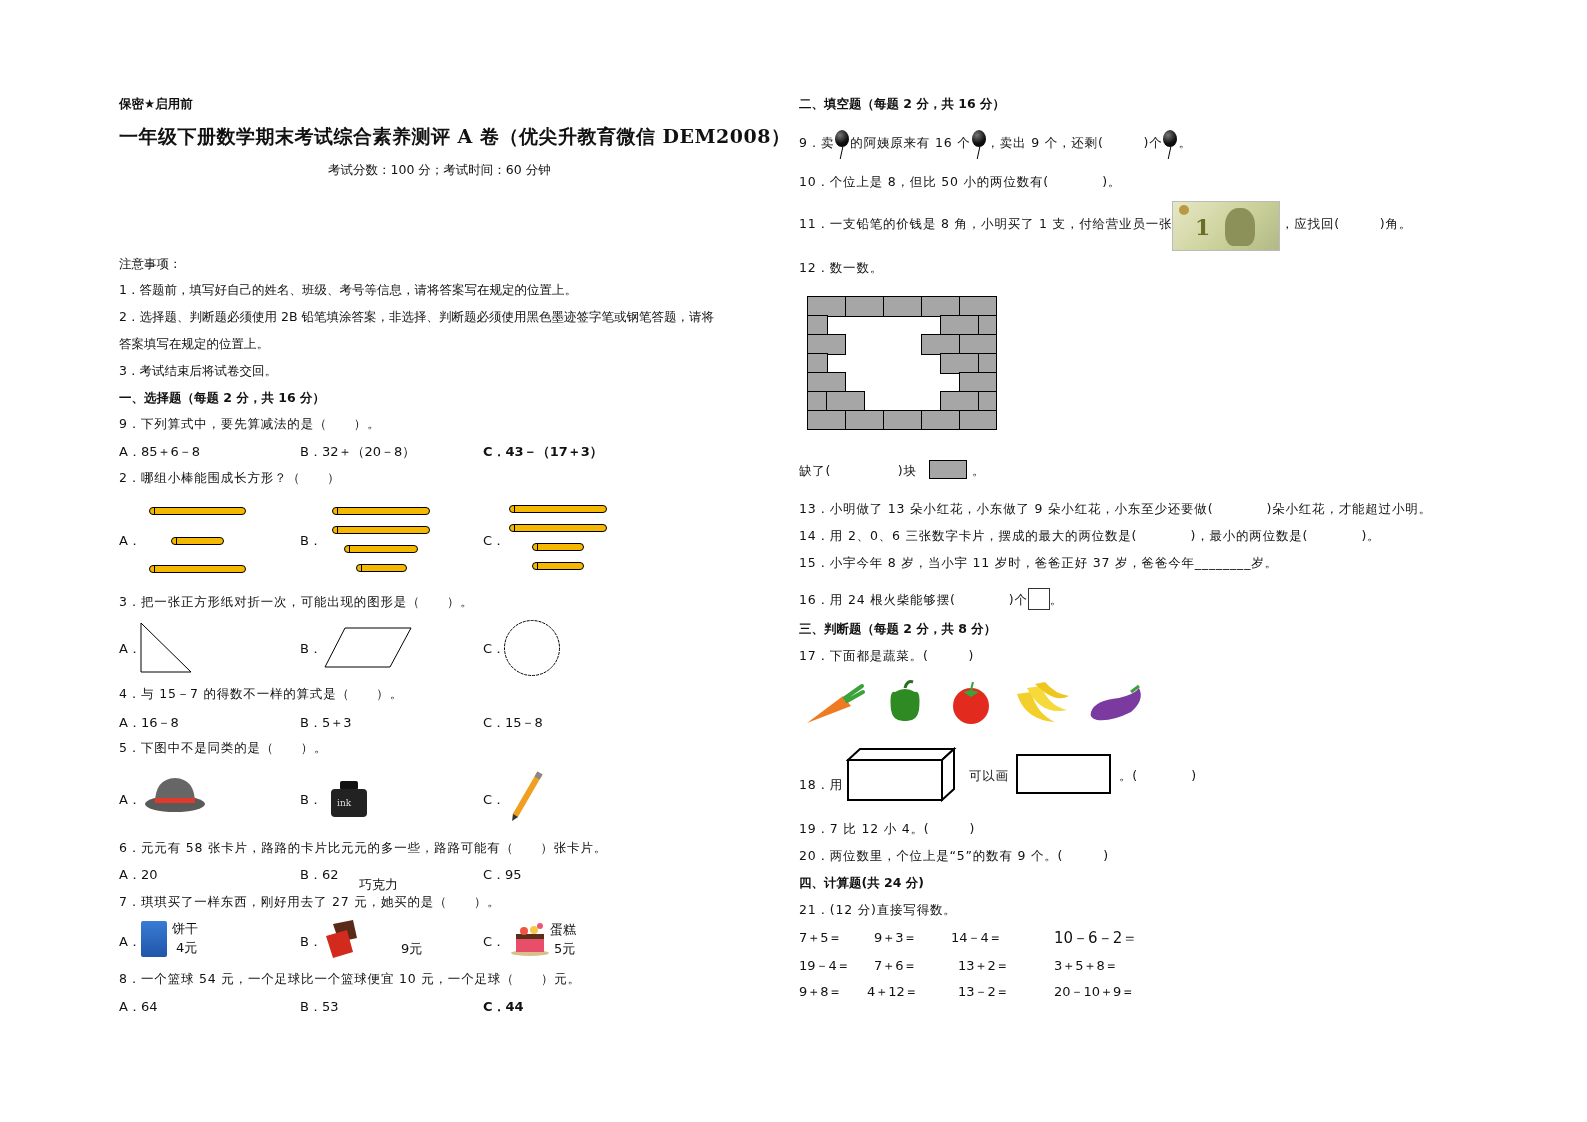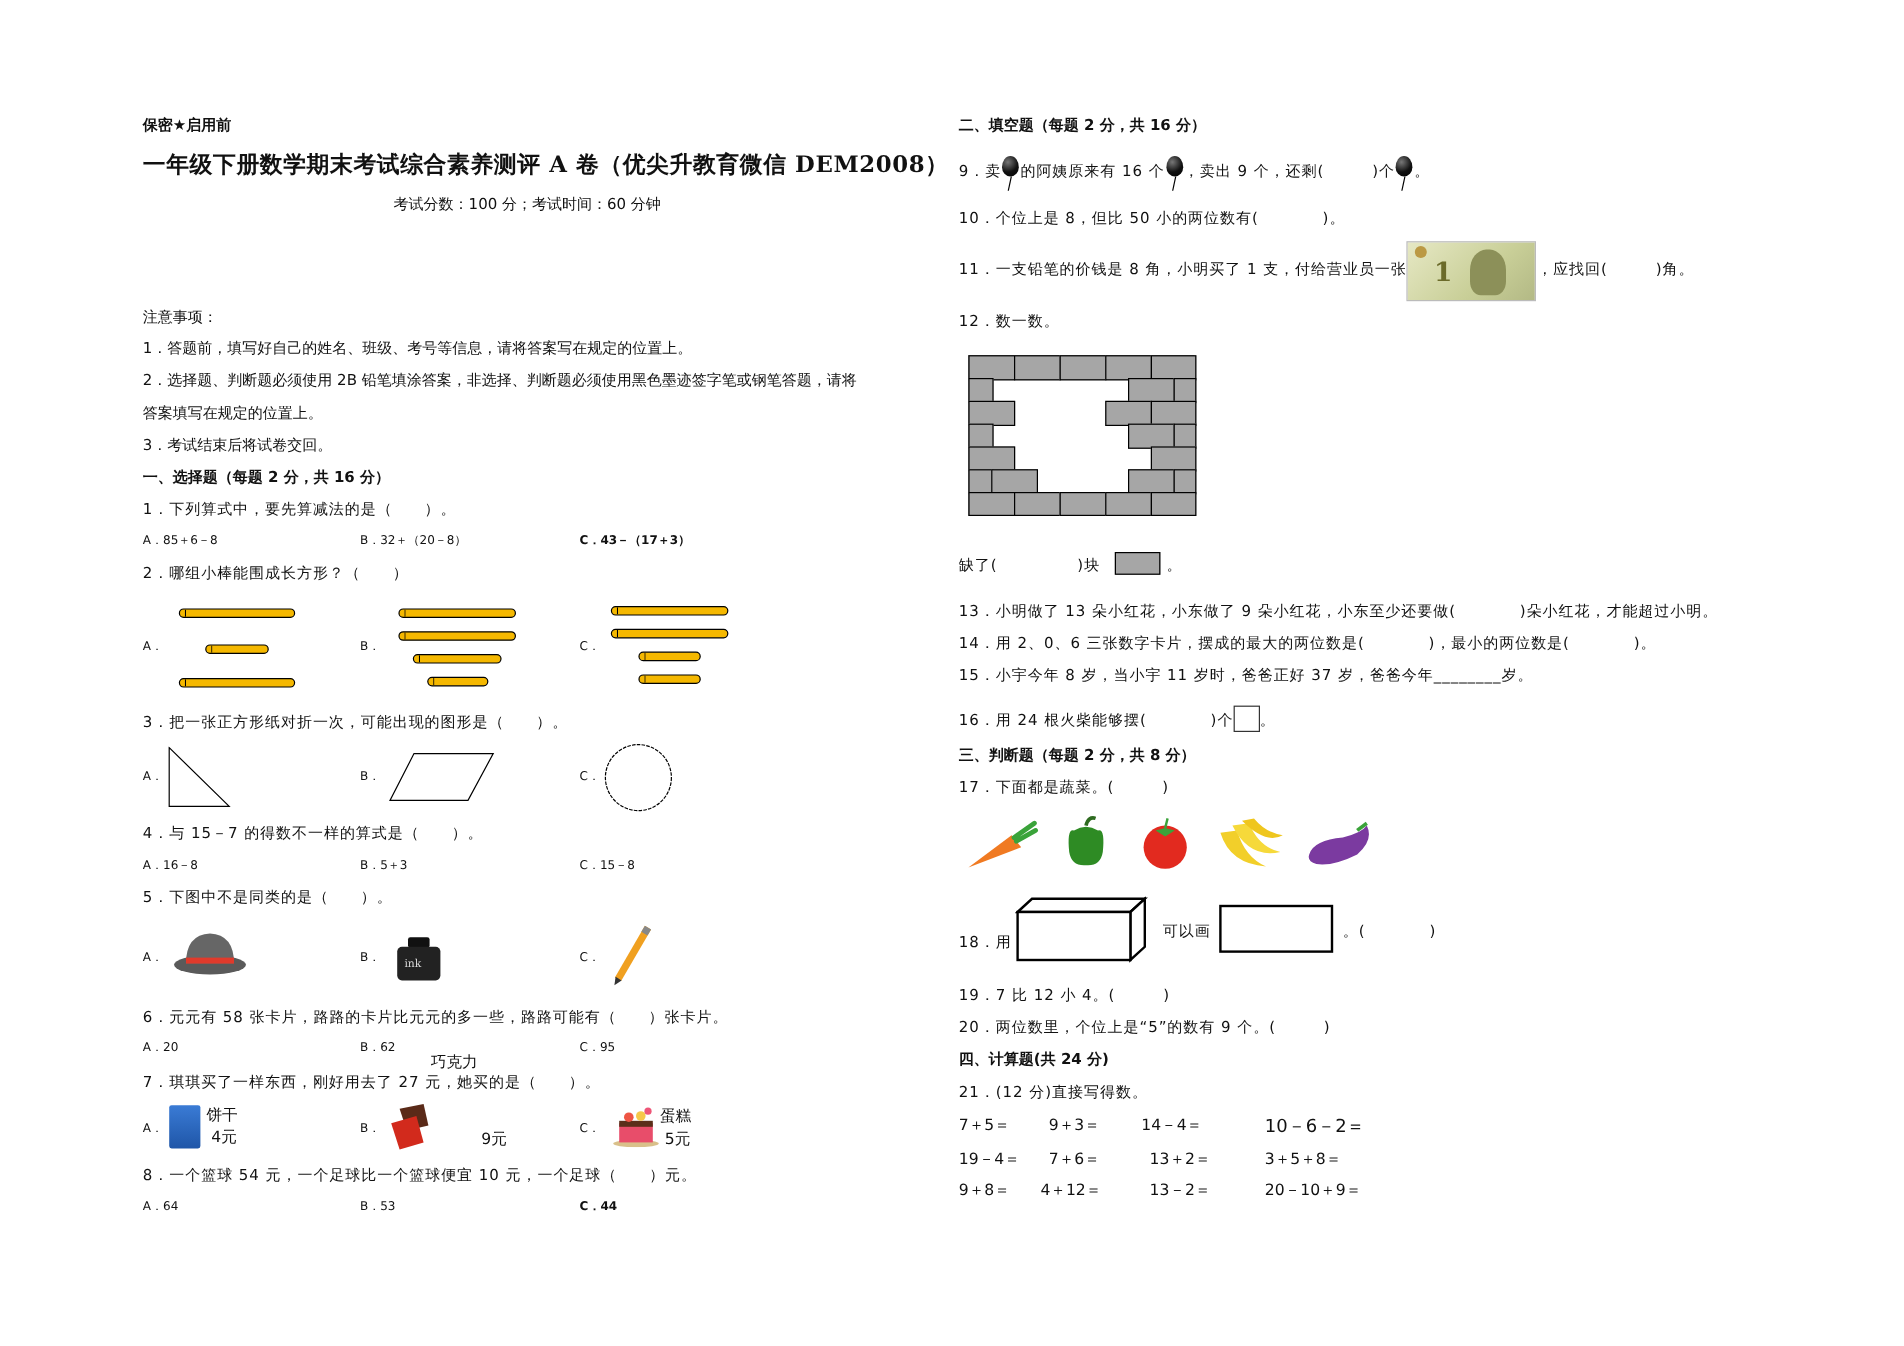--- a/index.html
+++ b/index.html
@@ -11,21 +11,21 @@
   .title { font-size: 19px; font-weight: bold; letter-spacing: 0.5px; }
   .sub { font-size: 12.5px; }
   table.score { position: absolute; left: 118px; top: 188px; width: 654px; border-collapse: collapse; border: 2px solid #000; }
   table.score td { border: 1px solid #000; height: 29px; text-align: center; font-size: 13px; vertical-align: top; padding-top: 4px; }
   .stick { position: absolute; height: 8px; background: #f5b800; border: 1.5px solid #000; border-radius: 4px; box-sizing: border-box; }
   .stick::before { content: ""; position: absolute; left: 1px; top: 0; width: 3px; height: 100%; border-right: 1.5px solid #000; border-radius: 3px 0 0 3px; }
   .brick { position: absolute; background: #a6a6a6; border: 1.5px solid #000; box-sizing: border-box; }
   .balloon { display: inline-block; width: 14px; height: 17px; background: radial-gradient(circle at 35% 30%, #777 0, #111 55%, #000 100%); border-radius: 50% 50% 50% 50% / 55% 55% 45% 45%; vertical-align: top; position: relative; top: -5px; margin: 0 1px; }
   .balloon::after { content: ""; position: absolute; left: 6px; top: 17px; width: 2px; height: 12px; border-left: 1px solid #000; transform: skewX(-12deg); }
   .q { font-size: 12.5px; letter-spacing: 0.8px; }
-  .opt { position: absolute; font-size: 10px; }
+  .opt { position: absolute; font-size: 13px; }
 </style>
 </head>
 <body>
 
 <div class="abs bold" style="left:119px;top:96px;font-size:12.5px;">保密★启用前</div>
 <div class="abs title serif" style="left:119px;top:124px;">一年级下册数学期末考试综合素养测评 A 卷（优尖升教育微信 DEM2008）</div>
 <div class="abs sub" style="left:328px;top:162px;">考试分数：100 分；考试时间：60 分钟</div>
 
 <table class="score">
   <tbody>
@@ -33,21 +33,21 @@
   </table>
 
 <div class="abs" style="left:119px;top:256px;font-size:12.5px;">注意事项：</div>
 <div class="abs" style="left:119px;top:282px;font-size:12.5px;">1．答题前，填写好自己的姓名、班级、考号等信息，请将答案写在规定的位置上。</div>
 <div class="abs" style="left:119px;top:309px;font-size:12.5px;">2．选择题、判断题必须使用 2B 铅笔填涂答案，非选择、判断题必须使用黑色墨迹签字笔或钢笔答题，请将</div>
 <div class="abs" style="left:119px;top:336px;font-size:12.5px;">答案填写在规定的位置上。</div>
 <div class="abs" style="left:119px;top:363px;font-size:12.5px;">3．考试结束后将试卷交回。</div>
 
 <div class="abs bold" style="left:119px;top:390px;font-size:12.5px;">一、选择题（每题 2 分，共 16 分）</div>
 
-<div class="abs q" style="left:119px;top:416px;">1．下列算式中，要先算减法的是（　　）。</div>
+<div class="abs q" style="left:119px;top:416px;">9．下列算式中，要先算减法的是（　　）。</div>
 <div class="opt" style="left:119px;top:443px;">A．85＋6－8</div>
 <div class="opt" style="left:300px;top:443px;">B．32＋（20－8）</div>
 <div class="opt" style="left:483px;top:443px;font-weight:bold;">C．43－（17＋3）</div>
 
 <div class="abs q" style="left:119px;top:470px;">2．哪组小棒能围成长方形？（　　）</div>
 <div class="opt" style="left:119px;top:532px;">A．</div>
 <div class="stick" style="left:149px;top:507px;width:97px;"></div>
 <div class="stick" style="left:171px;top:537px;width:53px;"></div>
 <div class="stick" style="left:149px;top:565px;width:97px;"></div>
 <div class="opt" style="left:300px;top:532px;">B．</div>

